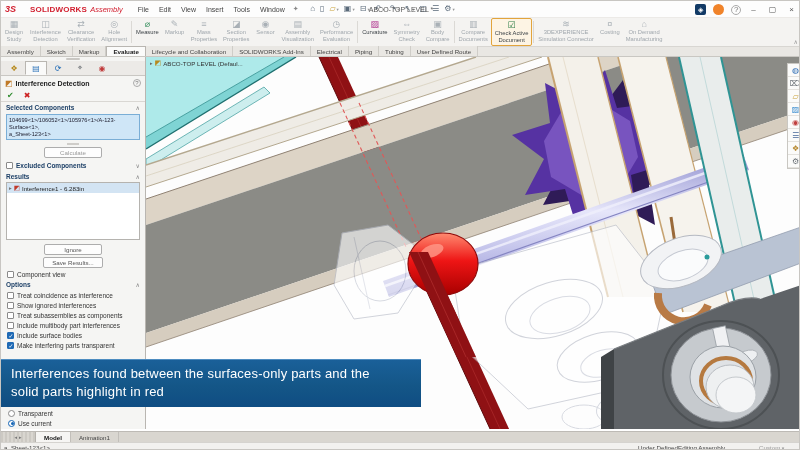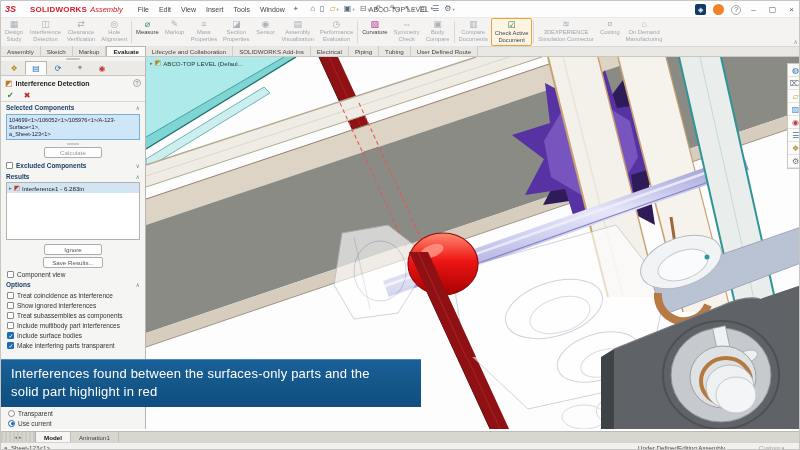--- a/index.html
+++ b/index.html
@@ -647,21 +647,21 @@
 
         <span class="ctxbtn" style="color: rgb(181, 134, 44);">❖</span>
 
         <span class="ctxbtn" style="color: rgb(106, 112, 118);">⚙</span>
 
     </div>
   </div>
 
   <div class="banner">
     <div>Interferences found between the surfaces-only parts and the</div>
-    <div>solid part highlight in red</div>
+    <div>solid parts highlight in red</div>
   </div>
 
   <div class="bottombar">
     <div class="panectl">
       <span>◂</span>
       <span>▸</span>
     </div>
 
       <div class="btab active">Model</div>
 

